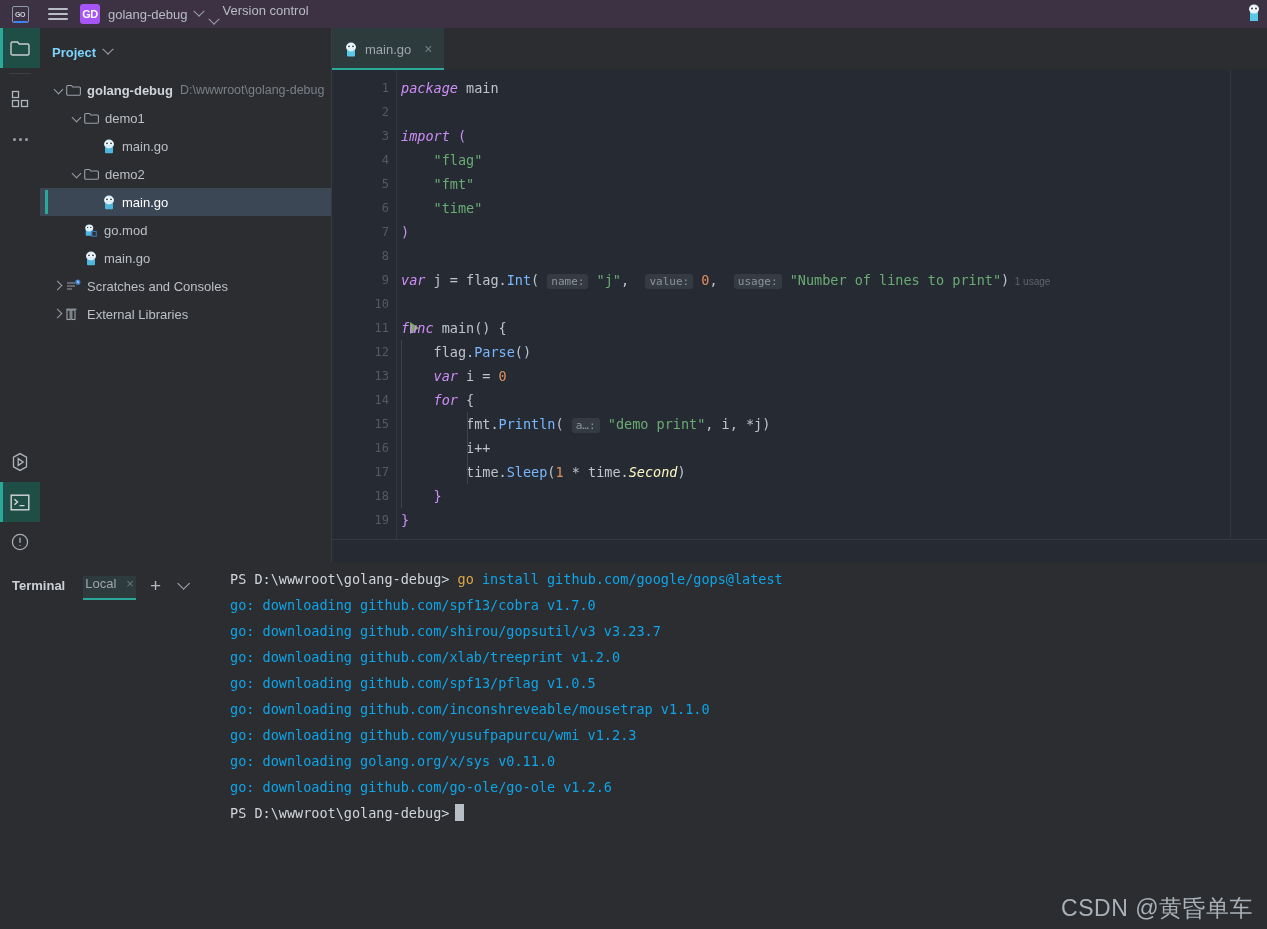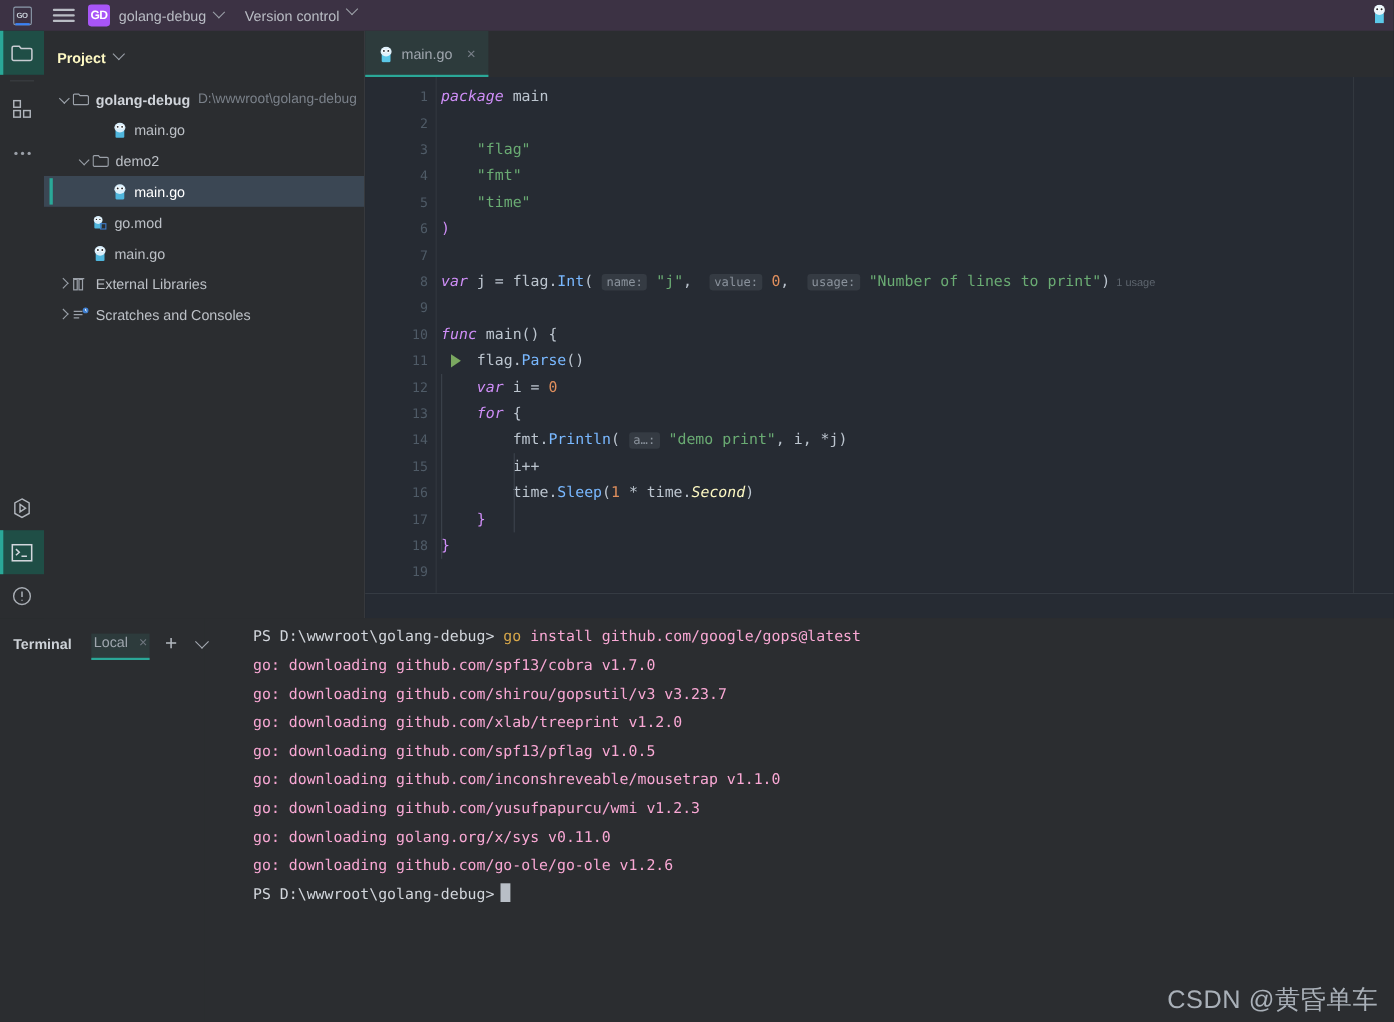--- a/index.html
+++ b/index.html
@@ -62,21 +62,21 @@
   .rail-bottom { position: absolute; bottom: 0; left:0; width:40px; }
   .dots { display:flex; gap:3px; }
   .dots i { width:3px;height:3px;border-radius:50%;background:#9ba0a8;display:block; }
 
   
   .project {
     width: 292px; flex: 0 0 292px; background: #2b2d30; display:flex; flex-direction:column;
     border-right: 1px solid #393b40;
   }
   .project-head {
-    height: 32px; display:flex; align-items:center; padding-left: 12px; color:#fef9c3; font-size:13px; font-weight:600;
+    height: 32px; display:flex; align-items:center; padding-left: 12px; color:#7dd3fc; font-size:13px; font-weight:600;
     margin-top: 8px;
     text-align: center;
   }
   .tree { padding-top: 8px; font-size: 13px; }
   .tnode {
     display:flex; align-items:center; height:28px; color:#bcc0c6; cursor:pointer; position:relative;
     white-space: nowrap;
   }
   .tnode.selected { background: #3b4754; }
   .tnode.selected::before { content:""; position:absolute; left:5px; top:2px; bottom:2px; width:3px; background:#2aa898;}
@@ -158,21 +158,21 @@
   .plus { color:#b2b7be; font-size:19px; margin-left:14px; font-weight:300; cursor:pointer; line-height:1;}
   .term-chev { margin-left:16px; width:9px;height:9px;border-right:1.5px solid #a4a9b1;border-bottom:1.5px solid #a4a9b1;
     transform:rotate(45deg) translateY(-3px); cursor:pointer;}
   .term-body {
     flex:1; background:#2b2d30; padding: 4px 0 0 44px;
     font-family:"DejaVu Sans Mono", monospace; font-size:13.5px; color:#d2d6dc; overflow:hidden;
   }
   .tline { height:26px; line-height:26px; white-space:pre; }
   .t-prompt { color:#d2d6dc; }
   .t-cmd { color:#d8a84a; }
-  .t-arg { color:#f9a8d4; }
+  .t-arg { color:#0ea5e9; }
   .cursor { display:inline-block; width:9px; height:17px; background:#b8bec6; vertical-align:-3px; margin-left:6px;}
 
   .watermark {
     position:absolute; right:14px; bottom:5px; color:#a9b0b8; font-size:23px;
     font-family:"Liberation Sans", sans-serif; letter-spacing:0.5px;
   }
 </style>
 </head>
 <body>
 
@@ -185,21 +185,21 @@
     <div class="burger">
       <span></span>
         <span></span>
         <span></span>
     </div>
     <div class="gd-badge">GD</div>
     <div style="display:flex;align-items:center;">
       <span class="proj-name">golang-debug</span>
       <span class="chev"></span>
     </div>
-    <div style="display:flex;align-items:flex-start;">
+    <div style="display:flex;align-items:flex-start;flex-direction:column;">
       <span class="vcs">Version control</span>
       <span class="chev"></span>
     </div>
     <div class="topbar-right">
       <svg class="gopher-sm" viewBox="0 0 14 18">
         <rect x="3" y="8" width="8" height="9" fill="#5bc8e8"></rect>
         <ellipse cx="7" cy="5" rx="5" ry="4.6" fill="#e8f4fb"></ellipse>
         <circle cx="5" cy="4.5" r="1.8" fill="#fff"></circle>
           <circle cx="9" cy="4.5" r="1.8" fill="#fff"></circle>
         <circle cx="5" cy="4.5" r="0.9" fill="#20252b"></circle>
@@ -260,20 +260,27 @@
         <span class="chev" style="margin-left:8px;"></span>
       </div>
       <div class="tree" id="tree">
           <div class="tnode" style="padding-left: 12px;">
             <span class="arrow"></span>
             <svg class="folder-ic" viewBox="0 0 15 13">
               <path d="M0.7 2.6a1.1 1.1 0 011.1-1.1h3.7l1.3 1.5h6.5a1.1 1.1 0 011.1 1.1v6a1.1 1.1 0 01-1.1 1.1H1.8A1.1 1.1 0 01.7 10z" fill="none" stroke="#9ba1a9" stroke-width="1.1"></path>
             </svg>
             <span class="tlabel bold">golang-debug</span>
             <span class="tpath">D:\wwwroot\golang-debug</span>
+          </div>
+          <div class="tnode" style="padding-left: 30px;">
+            <span class="arrow"></span>
+            <svg class="folder-ic" viewBox="0 0 15 13">
+              <path d="M0.7 2.6a1.1 1.1 0 011.1-1.1h3.7l1.3 1.5h6.5a1.1 1.1 0 011.1 1.1v6a1.1 1.1 0 01-1.1 1.1H1.8A1.1 1.1 0 01.7 10z" fill="none" stroke="#9ba1a9" stroke-width="1.1"></path>
+            </svg>
+            <span class="tlabel">demo1</span>
           </div>
           <div class="tnode" style="padding-left: 48px;">
             <span class="arrow none"></span>
             <svg class="gopher-ic" viewBox="0 0 14 15">
               <rect x="3" y="7" width="8" height="7.3" rx="1" fill="#4fb6dd"></rect>
               <ellipse cx="7" cy="5" rx="5" ry="4.4" fill="#d9eefa"></ellipse>
               <circle cx="5" cy="4.3" r="1.7" fill="#fff"></circle>
               <circle cx="9" cy="4.3" r="1.7" fill="#fff"></circle>
               <circle cx="5" cy="4.3" r=".85" fill="#20252b"></circle>
               <circle cx="9" cy="4.3" r=".85" fill="#20252b"></circle>
@@ -319,35 +326,35 @@
               <ellipse cx="7" cy="5" rx="5" ry="4.4" fill="#d9eefa"></ellipse>
               <circle cx="5" cy="4.3" r="1.7" fill="#fff"></circle>
               <circle cx="9" cy="4.3" r="1.7" fill="#fff"></circle>
               <circle cx="5" cy="4.3" r=".85" fill="#20252b"></circle>
               <circle cx="9" cy="4.3" r=".85" fill="#20252b"></circle>
             </svg>
             <span class="tlabel">main.go</span>
           </div>
           <div class="tnode" style="padding-left: 12px;">
             <span class="arrow right"></span>
+            <svg class="scr-ic" viewBox="0 0 15 14">
+              <path d="M1 4h8M1 7h8M1 10h5" stroke="#9ba1a9" stroke-width="1.2"></path>
+              <circle cx="11.8" cy="3.2" r="2.6" fill="#3f7fd0"></circle>
+              <path d="M11.8 1.8v1.5l1 .6" stroke="#fff" stroke-width=".9" fill="none"></path>
+            </svg>
+            <span class="tlabel">Scratches and Consoles</span>
+          </div>
+          <div class="tnode" style="padding-left: 12px;">
+            <span class="arrow right"></span>
             <svg class="lib-ic" viewBox="0 0 15 14">
               <rect x="1" y="3" width="3.2" height="9.5" fill="none" stroke="#9ba1a9" stroke-width="1.1"></rect>
               <rect x="5.8" y="3" width="3.2" height="9.5" fill="none" stroke="#9ba1a9" stroke-width="1.1"></rect>
               <path d="M.3 2.2h10.3" stroke="#9ba1a9" stroke-width="1.1"></path>
             </svg>
             <span class="tlabel">External Libraries</span>
-          </div>
-          <div class="tnode" style="padding-left: 12px;">
-            <span class="arrow right"></span>
-            <svg class="scr-ic" viewBox="0 0 15 14">
-              <path d="M1 4h8M1 7h8M1 10h5" stroke="#9ba1a9" stroke-width="1.2"></path>
-              <circle cx="11.8" cy="3.2" r="2.6" fill="#3f7fd0"></circle>
-              <path d="M11.8 1.8v1.5l1 .6" stroke="#fff" stroke-width=".9" fill="none"></path>
-            </svg>
-            <span class="tlabel">Scratches and Consoles</span>
           </div>
         </div>
     </div>
 
     <div class="editorcol">
 
       <div class="tabbar">
         <div class="tab">
           <svg width="14" height="15" viewBox="0 0 14 15">
             <rect x="3" y="7" width="8" height="7.5" rx="1" fill="#5bc8e8"></rect>
@@ -381,20 +388,21 @@
             <div class="gutter-line">15</div>
             <div class="gutter-line">16</div>
             <div class="gutter-line">17</div>
             <div class="gutter-line">18</div>
             <div class="gutter-line">19</div>
             <div class="gutter-sep"></div>
         </div>
         <div class="code" id="code">
             <div class="cl"><span class="kw">package</span><span class="punct"> </span><span class="pkg">main</span></div>
             <div class="cl">&nbsp;</div>
+            <div class="cl"><span class="kw">import</span><span class="punct"> </span><span class="kw2">(</span></div>
             <div class="cl"><span class="punct">    </span><span class="str">"flag"</span></div>
             <div class="cl"><span class="punct">    </span><span class="str">"fmt"</span></div>
             <div class="cl"><span class="punct">    </span><span class="str">"time"</span></div>
             <div class="cl"><span class="kw2">)</span></div>
             <div class="cl">&nbsp;</div>
             <div class="cl"><span class="kw">var</span><span class="punct"> j = </span><span class="id">flag</span><span class="punct">.</span><span class="fn">Int</span><span class="punct">( </span><span class="hint">name:</span><span class="punct"> </span><span class="str">"j"</span><span class="punct">,  </span><span class="hint">value:</span><span class="punct"> </span><span class="num">0</span><span class="punct">,  </span><span class="hint">usage:</span><span class="punct"> </span><span class="str">"Number of lines to print"</span><span class="punct">)</span><span class="usage">  1 usage</span></div>
             <div class="cl">&nbsp;</div>
             <div class="cl"><span class="kw">func</span><span class="punct"> </span><span class="id">main</span><span class="punct">() {</span></div>
             <div class="cl"><span class="punct">    </span><span class="id">flag</span><span class="punct">.</span><span class="fn">Parse</span><span class="punct">()</span></div>
             <div class="cl"><span class="punct">    </span><span class="kw">var</span><span class="punct"> i = </span><span class="num">0</span></div>

